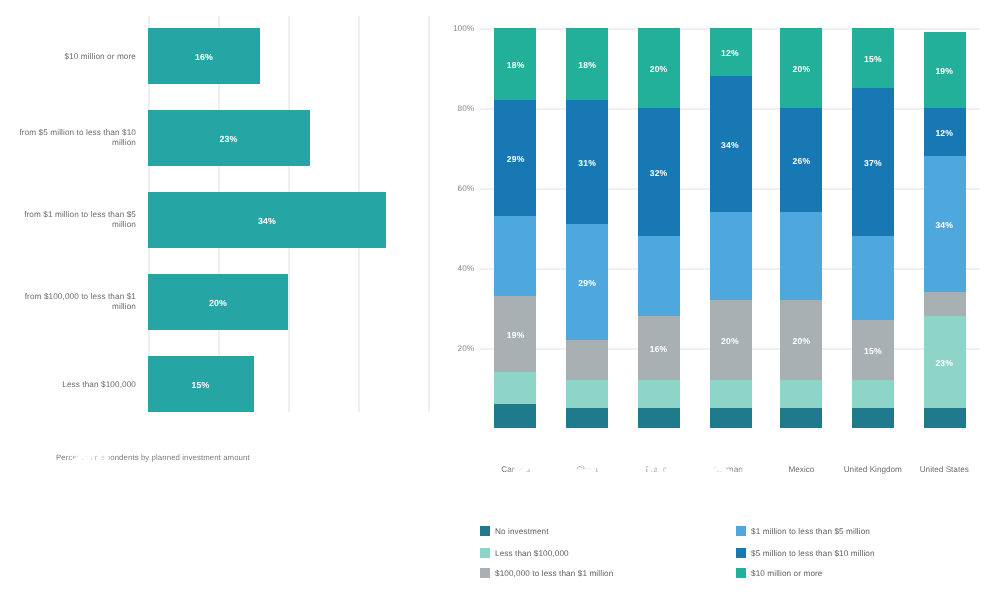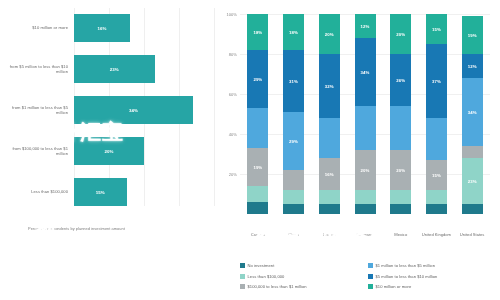--- a/index.html
+++ b/index.html
@@ -286,17 +286,16 @@
       <div class="lg-item" style="left: 0px; top: 21px;">
         <div class="lg-swatch" style="background: rgb(169, 176, 179);"></div>
         <div class="lg-text">$100,000 to less than $1 million</div>
       </div>
       <div class="lg-item" style="left: 128px; top: 21px;">
         <div class="lg-swatch" style="background: rgb(34, 176, 154);"></div>
         <div class="lg-text">$10 million or more</div>
       </div>
     </div>
 
-  <div class="cn" id="cn-line1">外汇宝</div>
   <div class="cn" id="cn-line3">刻</div>
   <div class="cn" id="cn-line4">介原因解析及解</div>
 
 </div>
 
 </body></html>

